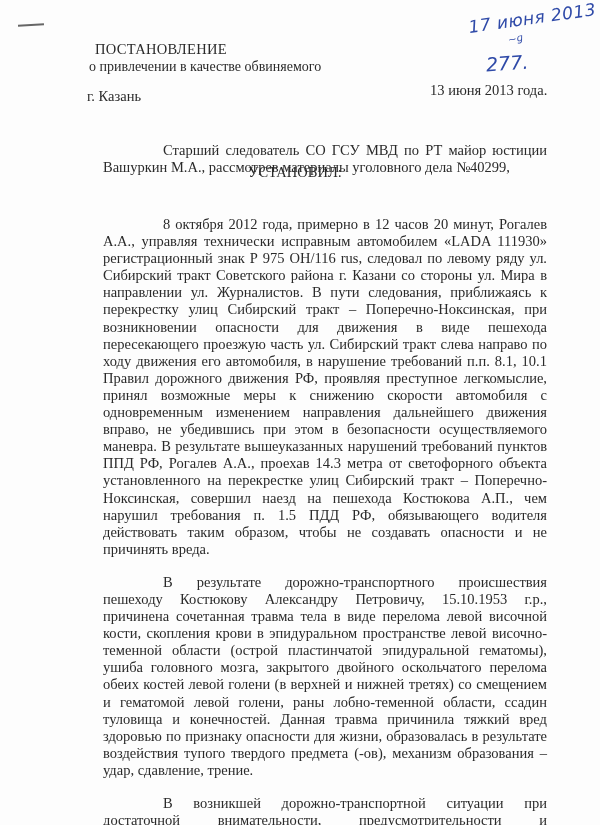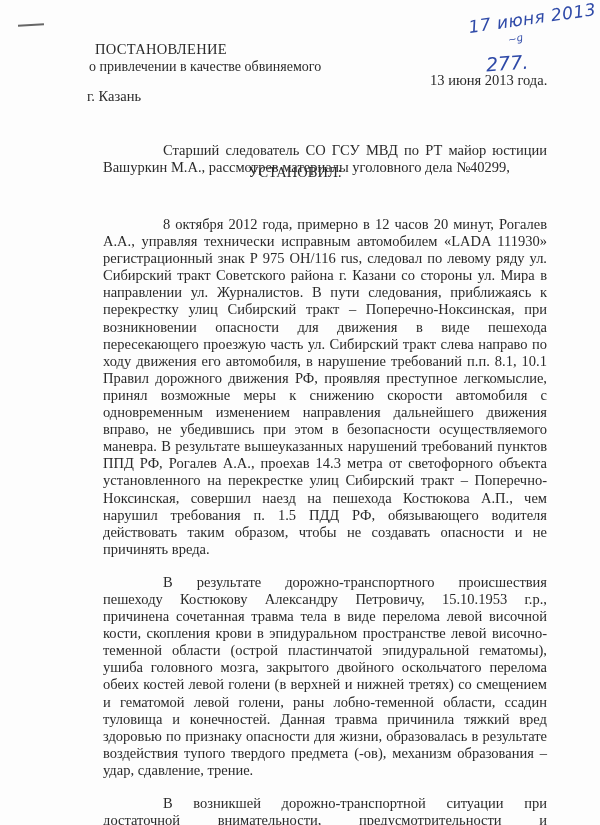--- a/index.html
+++ b/index.html
@@ -8,21 +8,21 @@
     background: #ffffff; position: relative;
     font-family: "Liberation Serif", "DejaVu Serif", serif;
     color: #2a2a2a;
   }
   .page { position: absolute; left: 0; top: 0; width: 600px; height: 825px; background: #fdfdfd; }
   .scan-mark { position: absolute; left: 18px; top: 24px; width: 26px; height: 2px; background: #666; transform: rotate(-3deg); }
   .title { position: absolute; left: 0; width: 600px; font-size: 14.5px; }
   .t1 { top: 41px; left: 95px; width: 400px; letter-spacing: 0.3px; }
   .t2 { top: 59px; left: 89px; width: 400px; font-size: 14px; }
   .city { position: absolute; left: 87px; top: 88px; font-size: 14.5px; text-align: right; }
-  .date { position: absolute; left: 430px; top: 72px; font-size: 14.5px; }
+  .date { position: absolute; left: 430px; top: 82px; font-size: 14.5px; }
   .handwriting { position: absolute; font-family: "DejaVu Sans", sans-serif; font-style: italic; color: #2f4aa8; }
   .hw1 { left: 468px; top: 8px; font-size: 17px; transform: rotate(-8deg); letter-spacing: 0.5px; }
   .hw2 { left: 508px; top: 33px; font-size: 10px; transform: rotate(-10deg); }
   .hw3 { left: 486px; top: 52px; font-size: 19px; transform: rotate(-4deg); }
   .body-text {
     position: absolute; left: 87px; width: 476px;
     font-size: 14.5px; line-height: 17.1px; text-align: justify;
   }
   .body-text p { margin: 16px; text-indent: 60px; }
   .intro { top: 126px; }

